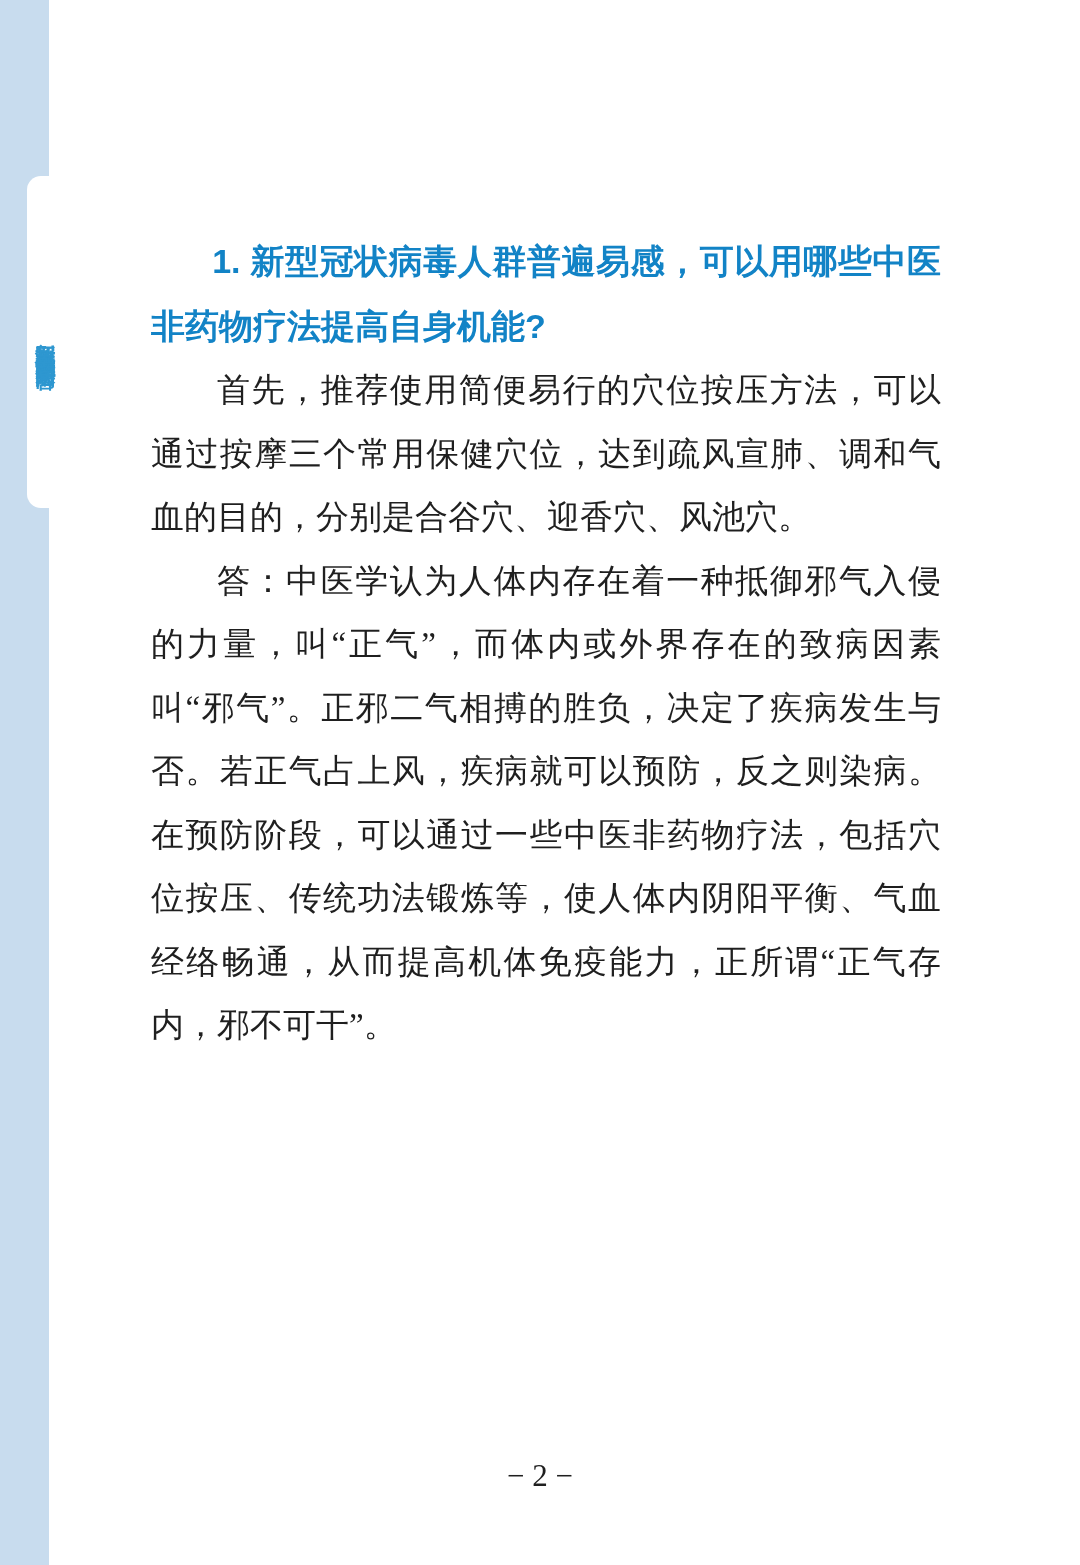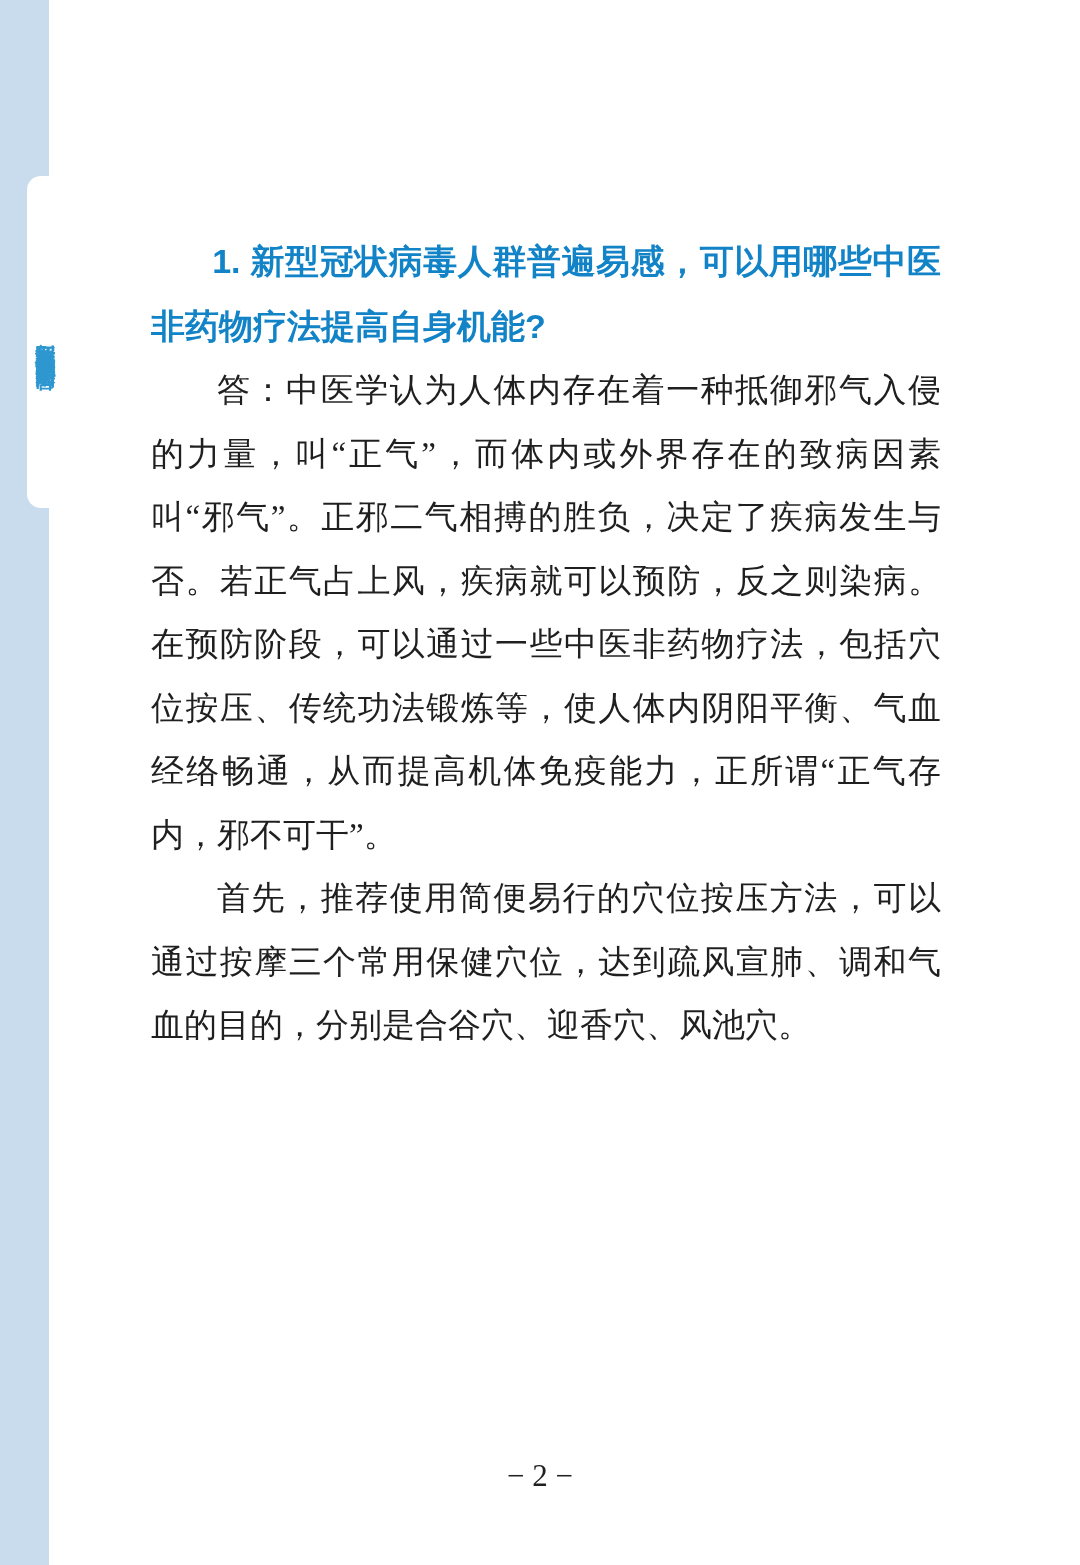--- a/index.html
+++ b/index.html
@@ -83,19 +83,19 @@
 <div class="page">
 
   <div class="band"></div>
 
   <div class="tab">
     <span class="tab-text">新型冠状病毒感染中医药防治问答</span>
   </div>
 
   <div class="content">
     <h1 class="title">1. 新型冠状病毒人群普遍易感，可以用哪些中医非药物疗法提高自身机能?</h1>
+    <p class="body-par">首先，推荐使用简便易行的穴位按压方法，可以通过按摩三个常用保健穴位，达到疏风宣肺、调和气血的目的，分别是合谷穴、迎香穴、风池穴。</p>
     <p class="body-par">答：中医学认为人体内存在着一种抵御邪气入侵的力量，叫“正气”，而体内或外界存在的致病因素叫“邪气”。正邪二气相搏的胜负，决定了疾病发生与否。若正气占上风，疾病就可以预防，反之则染病。在预防阶段，可以通过一些中医非药物疗法，包括穴位按压、传统功法锻炼等，使人体内阴阳平衡、气血经络畅通，从而提高机体免疫能力，正所谓“正气存内，邪不可干”。</p>
-    <p class="body-par">首先，推荐使用简便易行的穴位按压方法，可以通过按摩三个常用保健穴位，达到疏风宣肺、调和气血的目的，分别是合谷穴、迎香穴、风池穴。</p>
   </div>
 
   <div class="page-number">− 2 −</div>
 
 </div>
 
 </body></html>

